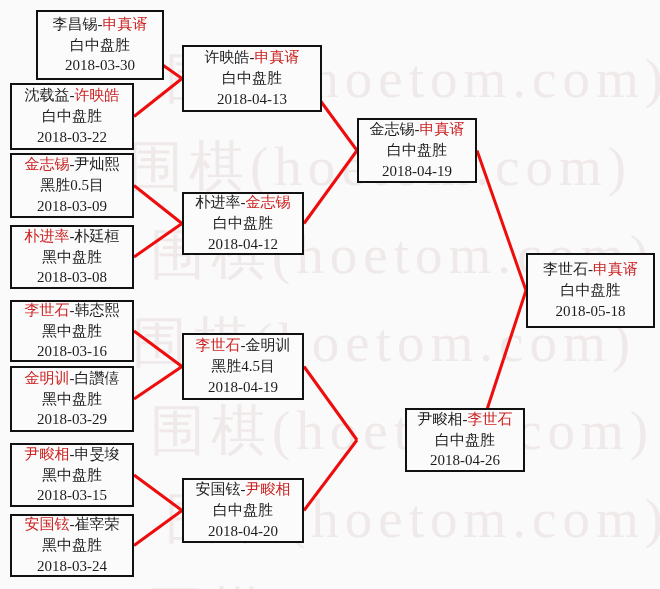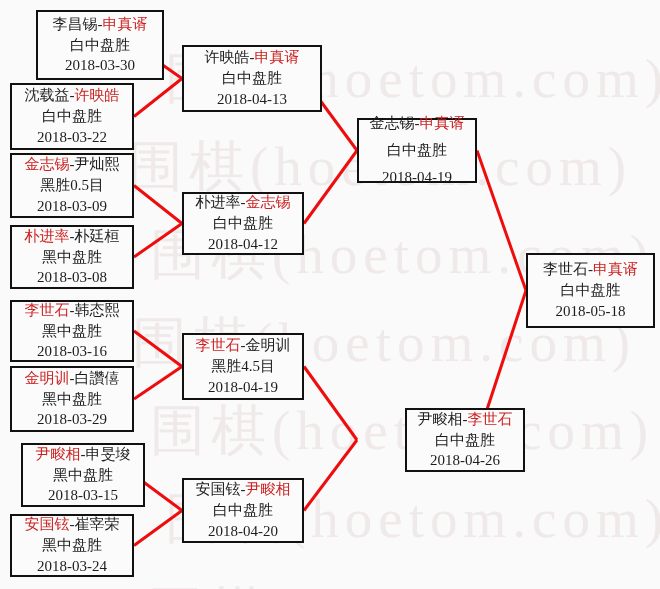--- a/index.html
+++ b/index.html
@@ -77,21 +77,21 @@
       <div class="match-box" style="left: 10px; top: 300px; width: 124px; height: 62px; background: rgb(251, 251, 251); border-color: rgb(17, 17, 17); color: rgb(28, 28, 28);">
         <div class="players"><span class="winner">李世石</span><span>-</span><span>韩态熙</span></div>
         <div class="result">黑中盘胜</div>
         <div class="date">2018-03-16</div>
       </div>
       <div class="match-box" style="left: 10px; top: 366px; width: 124px; height: 66px; background: rgb(251, 251, 251); border-color: rgb(17, 17, 17); color: rgb(28, 28, 28);">
         <div class="players"><span class="winner">金明训</span><span>-</span><span>白讚僖</span></div>
         <div class="result">黑中盘胜</div>
         <div class="date">2018-03-29</div>
       </div>
-      <div class="match-box" style="left: 10px; top: 443px; width: 124px; height: 64px; background: rgb(251, 251, 251); border-color: rgb(17, 17, 17); color: rgb(28, 28, 28); margin-left: 11px;">
+      <div class="match-box" style="left: 10px; top: 443px; width: 124px; height: 64px; background: rgb(251, 251, 251); border-color: rgb(17, 17, 17); color: rgb(28, 28, 28);">
         <div class="players"><span class="winner">尹畯相</span><span>-</span><span>申旻埈</span></div>
         <div class="result">黑中盘胜</div>
         <div class="date">2018-03-15</div>
       </div>
       <div class="match-box" style="left: 10px; top: 514px; width: 124px; height: 63px; background: rgb(251, 251, 251); border-color: rgb(17, 17, 17); color: rgb(28, 28, 28);">
         <div class="players"><span class="winner">安国铉</span><span>-</span><span>崔宰荣</span></div>
         <div class="result">黑中盘胜</div>
         <div class="date">2018-03-24</div>
       </div>
       <div class="match-box" style="left: 182px; top: 45px; width: 140px; height: 67px; background: rgb(251, 251, 251); border-color: rgb(17, 17, 17); color: rgb(28, 28, 28);">
@@ -107,21 +107,21 @@
       <div class="match-box" style="left: 182px; top: 333px; width: 122px; height: 67px; background: rgb(251, 251, 251); border-color: rgb(17, 17, 17); color: rgb(28, 28, 28);">
         <div class="players"><span class="winner">李世石</span><span>-</span><span>金明训</span></div>
         <div class="result">黑胜4.5目</div>
         <div class="date">2018-04-19</div>
       </div>
       <div class="match-box" style="left: 182px; top: 478px; width: 122px; height: 65px; background: rgb(251, 251, 251); border-color: rgb(17, 17, 17); color: rgb(28, 28, 28);">
         <div class="players"><span>安国铉</span><span>-</span><span class="winner">尹畯相</span></div>
         <div class="result">白中盘胜</div>
         <div class="date">2018-04-20</div>
       </div>
-      <div class="match-box" style="left: 357px; top: 118px; width: 120px; height: 65px; background: rgb(251, 251, 251); border-color: rgb(17, 17, 17); color: rgb(28, 28, 28); gap: 6px;">
+      <div class="match-box" style="left: 357px; top: 118px; width: 120px; height: 65px; background: rgb(251, 251, 251); border-color: rgb(17, 17, 17); color: rgb(28, 28, 28);">
         <div class="players"><span>金志锡</span><span>-</span><span class="winner">申真谞</span></div>
         <div class="result">白中盘胜</div>
         <div class="date">2018-04-19</div>
       </div>
       <div class="match-box" style="left: 357px; top: 408px; width: 120px; height: 64px; background: rgb(251, 251, 251); border-color: rgb(17, 17, 17); color: rgb(28, 28, 28); margin-left: 48px;">
         <div class="players"><span>尹畯相</span><span>-</span><span class="winner">李世石</span></div>
         <div class="result">白中盘胜</div>
         <div class="date">2018-04-26</div>
       </div>
       <div class="match-box" style="left: 526px; top: 253px; width: 129px; height: 75px; background: rgb(251, 251, 251); border-color: rgb(17, 17, 17); color: rgb(28, 28, 28);">

